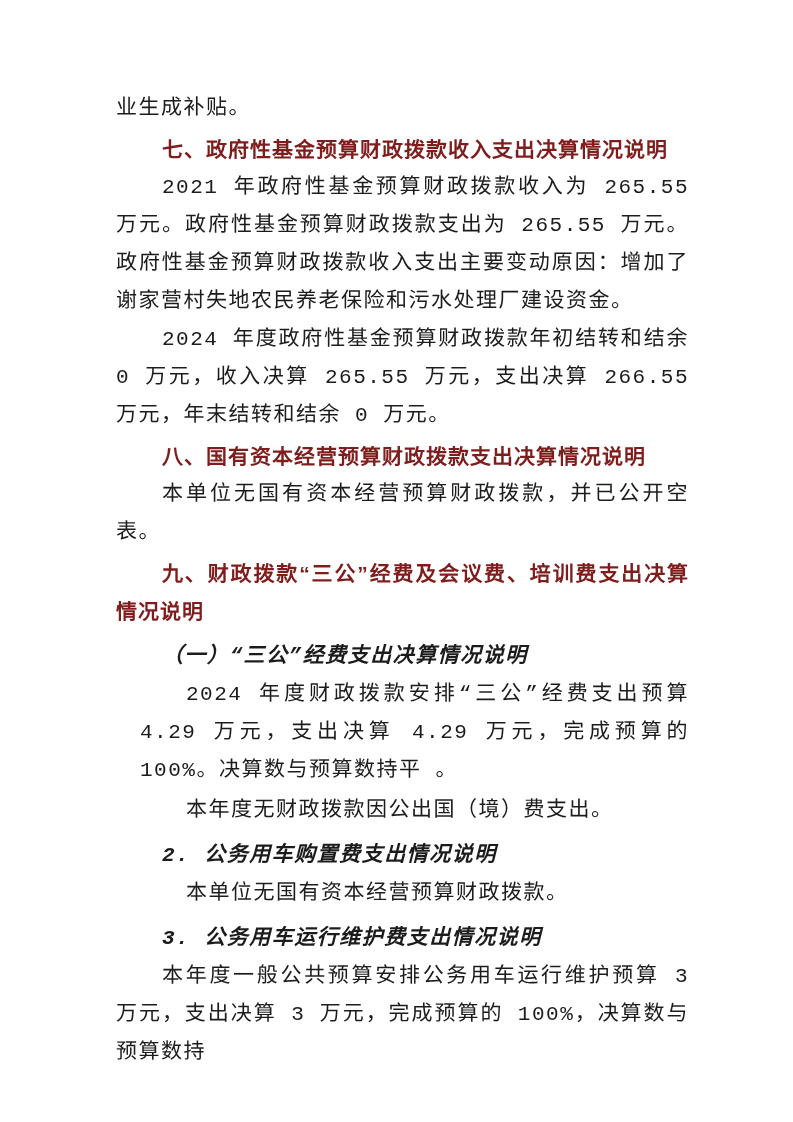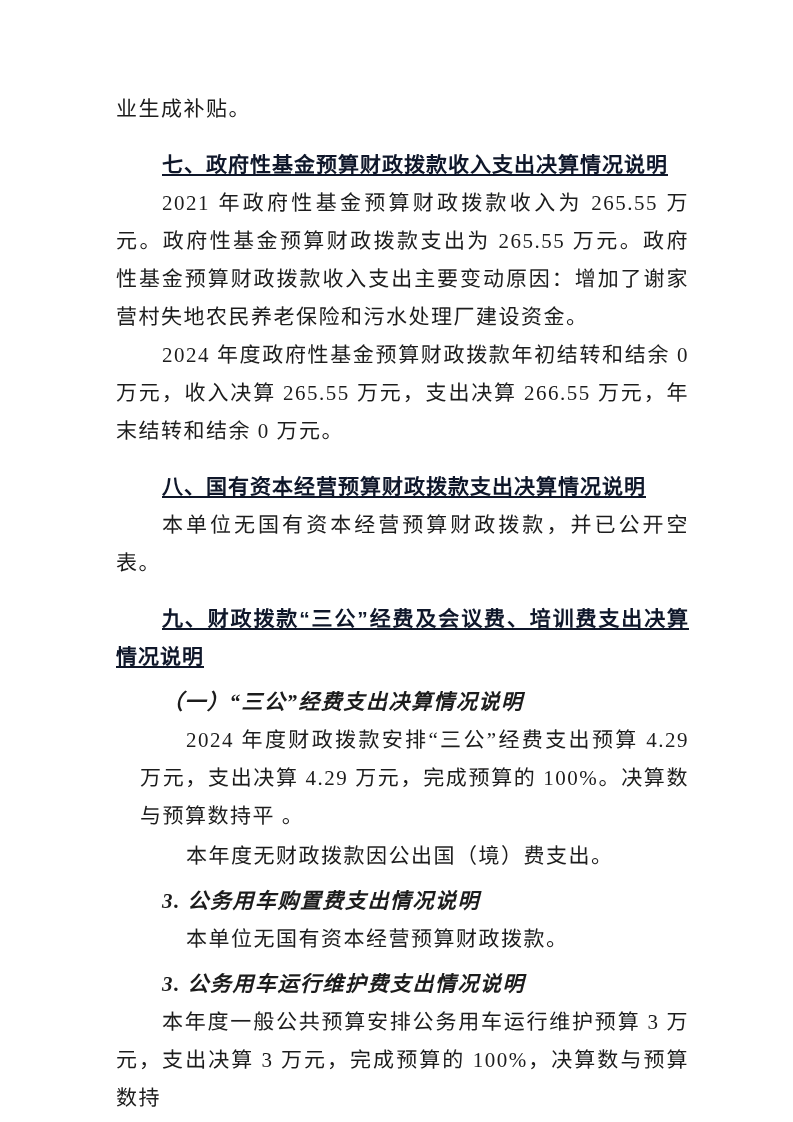--- a/index.html
+++ b/index.html
@@ -17,30 +17,29 @@
     padding: 90px 104px 0 116px;
     overflow: hidden;
   }
   .blk {
     margin: 0;
     color: #1c1c1c;
     font-size: 21px;
     line-height: 38px;
     text-align: justify;
     letter-spacing: 1.5px;
-    font-family: Liberation Serif, serif;
+    font-family: Liberation Mono, monospace;
   }
   .indent { text-indent: 46px; }
   .heading {
     font-family: "Liberation Sans", "DejaVu Sans", sans-serif;
     font-weight: bold;
     letter-spacing: 1px;
-    margin-top: 18px;
-    color: #0f172a;
-    text-decoration: underline;
+    margin-top: 3px;
+    color: #7f1d1d;
   }
   .subheading {
     font-style: italic;
     margin-top: 7px;
   }
   .para-after-sub { margin-bottom: 2px; margin-left: 24px; }
 </style>
 </head>
 <body>
 
@@ -48,17 +47,17 @@
   <p class="blk">业生成补贴。</p>
   <h2 class="blk heading indent">七、政府性基金预算财政拨款收入支出决算情况说明</h2>
   <p class="blk indent">2021 年政府性基金预算财政拨款收入为 265.55 万元。政府性基金预算财政拨款支出为 265.55 万元。政府性基金预算财政拨款收入支出主要变动原因：增加了谢家营村失地农民养老保险和污水处理厂建设资金。</p>
   <p class="blk indent">2024 年度政府性基金预算财政拨款年初结转和结余 0 万元，收入决算 265.55 万元，支出决算 266.55 万元，年末结转和结余 0 万元。</p>
   <h2 class="blk heading indent">八、国有资本经营预算财政拨款支出决算情况说明</h2>
   <p class="blk indent">本单位无国有资本经营预算财政拨款，并已公开空表。</p>
   <h2 class="blk heading indent">九、财政拨款“三公”经费及会议费、培训费支出决算情况说明</h2>
   <h3 class="blk subheading indent">（一）“三公”经费支出决算情况说明</h3>
   <p class="blk indent para-after-sub">2024 年度财政拨款安排“三公”经费支出预算 4.29 万元，支出决算 4.29 万元，完成预算的 100%。决算数与预算数持平 。</p>
   <p class="blk indent para-after-sub">本年度无财政拨款因公出国（境）费支出。</p>
-  <h3 class="blk subheading indent">3. 公务用车购置费支出情况说明</h3>
+  <h3 class="blk subheading indent">2. 公务用车购置费支出情况说明</h3>
   <p class="blk indent para-after-sub">本单位无国有资本经营预算财政拨款。</p>
   <h3 class="blk subheading indent">3. 公务用车运行维护费支出情况说明</h3>
   <p class="blk indent">本年度一般公共预算安排公务用车运行维护预算 3 万元，支出决算 3 万元，完成预算的 100%，决算数与预算数持</p>
 </div>
 
 </body></html>

